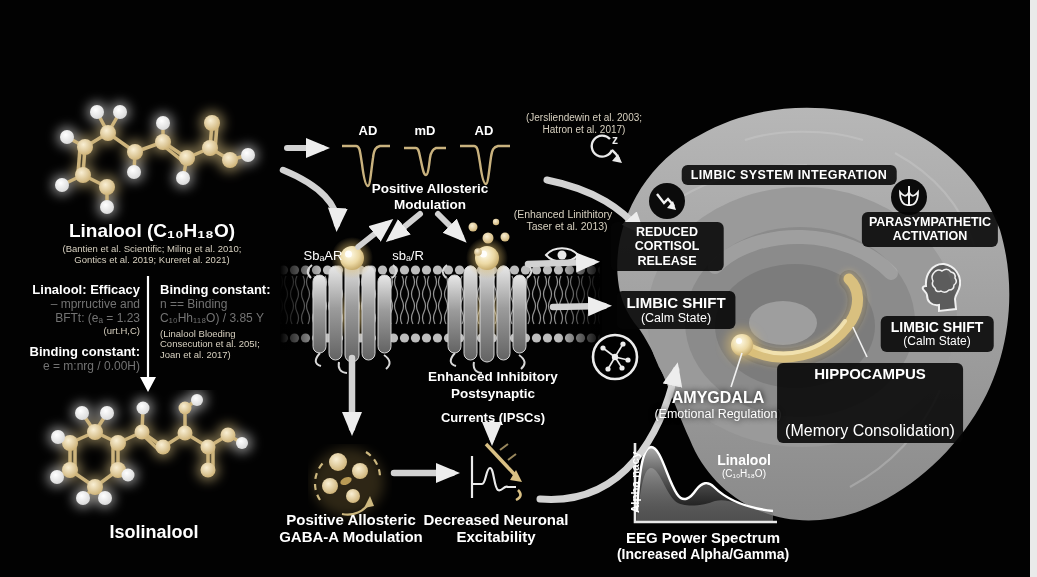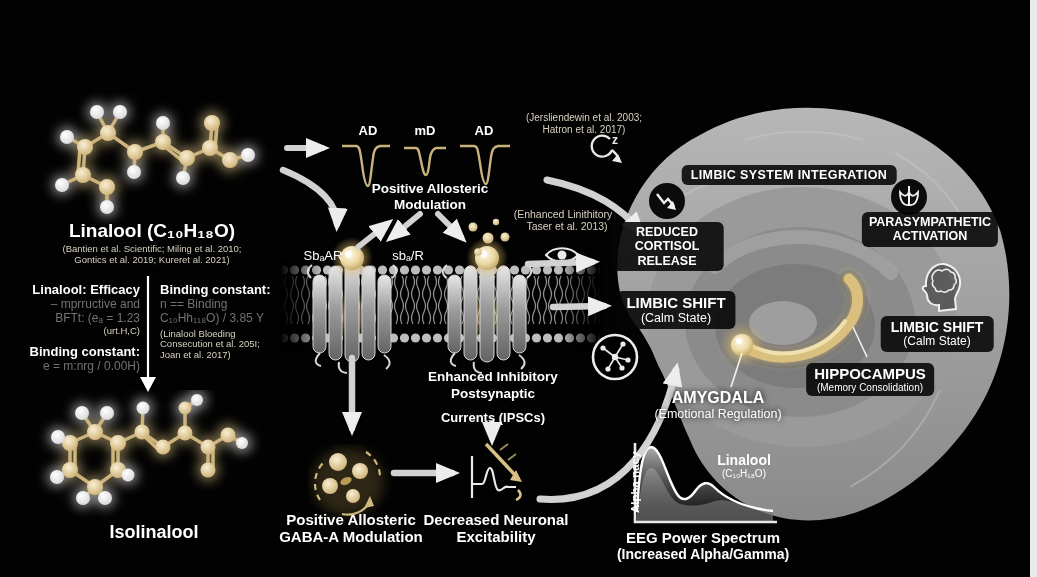--- a/index.html
+++ b/index.html
@@ -453,21 +453,21 @@
     <div style="font-size:12px;">(Calm State)</div>
   </div>
 
   <div class="t c" style="left:718px;top:389px;text-align:center;">
     <div class="b" style="font-size:16px;text-shadow:0 0 6px #000;">AMYGDALA</div>
     <div style="font-size:12.5px;text-shadow:0 0 6px #000;">(Emotional Regulation)</div>
   </div>
 
   <div class="t c pill" style="left:870px;top:363px;padding:2px 8px;">
     <div class="b" style="font-size:15px;">HIPPOCAMPUS</div>
-    <div style="font-size:10px;">(Memory Consolidation)</div>
+    <div style="font-size:16px;margin-top:40px;">(Memory Consolidation)</div>
   </div>
 
   <div class="t b" style="left:629px;top:513px;font-size:11.5px;transform:rotate(-90deg);transform-origin:0 0;">Alpha nacy</div>
   <div class="t b c" style="left:744px;top:452px;font-size:14px;">Linalool</div>
   <div class="t c" style="left:744px;top:468px;font-size:10px;">(C₁₀H₁₈O)</div>
   <div class="t b c" style="left:703px;top:529px;font-size:15px;">EEG Power Spectrum</div>
   <div class="t b c" style="left:703px;top:546px;font-size:14px;">(Increased Alpha/Gamma)</div>
 
   <div class="abs" style="left:1030px;top:0;width:7px;height:577px;background:#eaeaea;"></div>
 </div>

